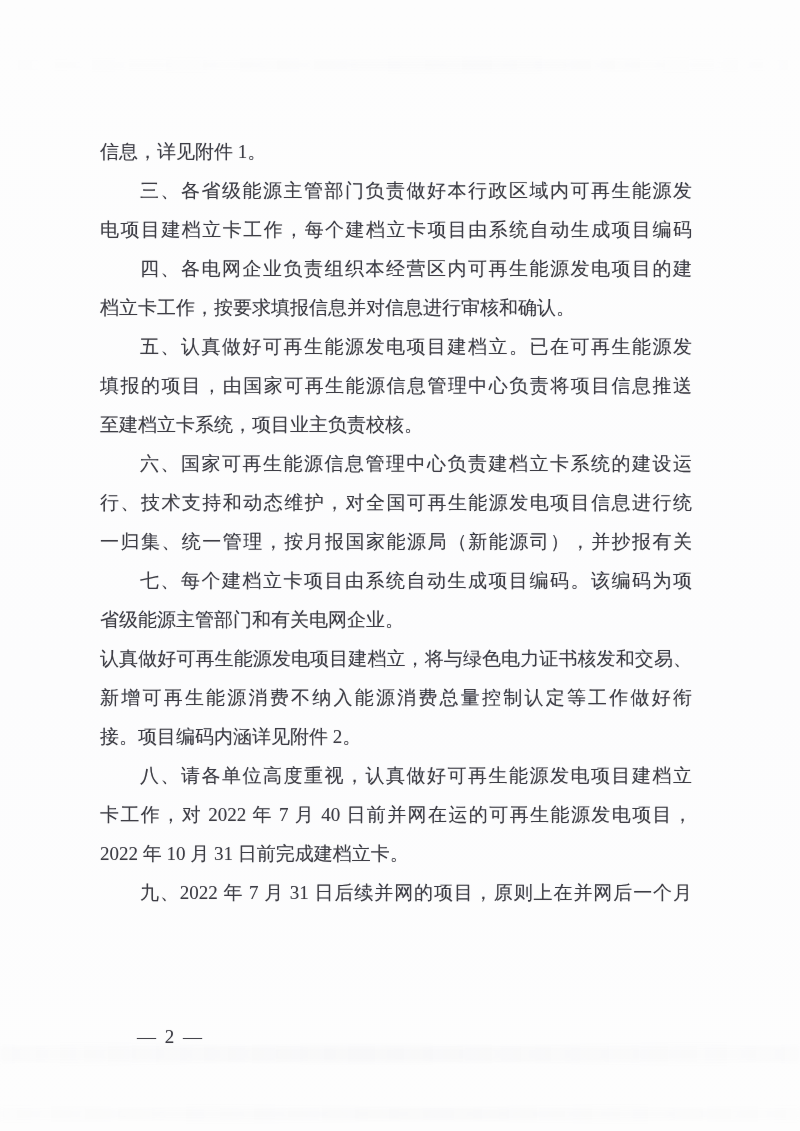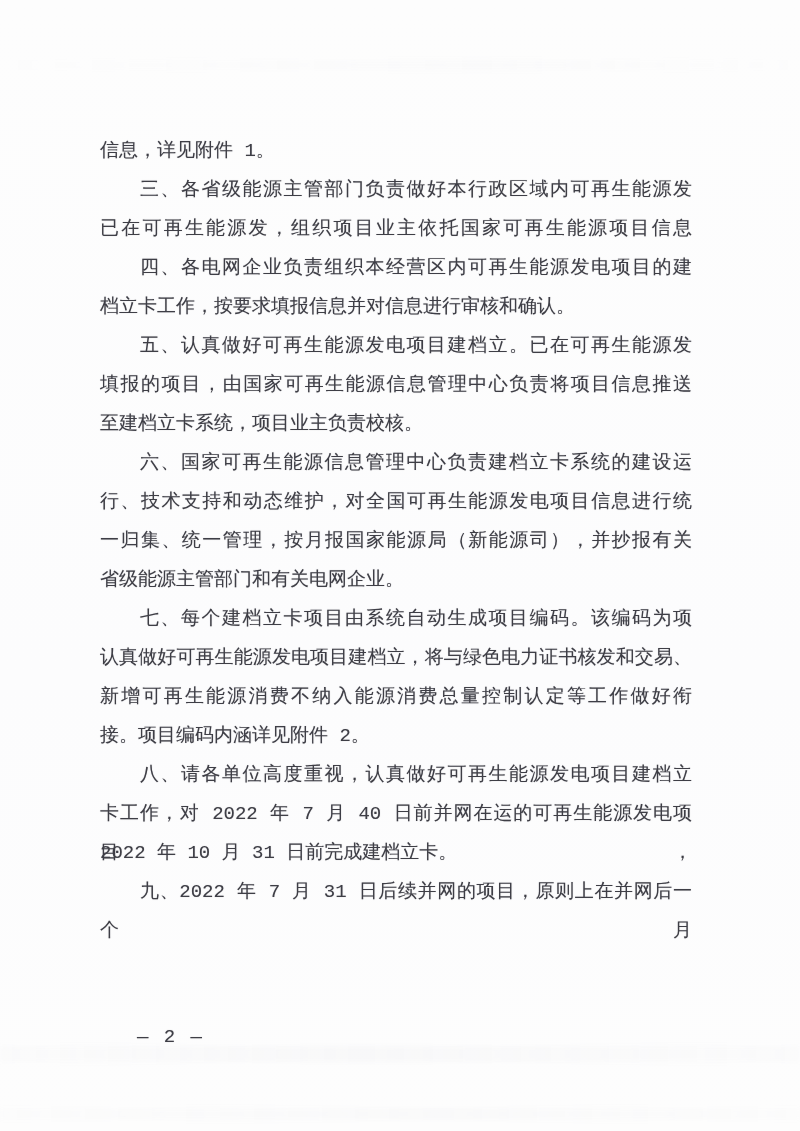--- a/index.html
+++ b/index.html
@@ -6,21 +6,21 @@
     margin: 0;
     padding: 0;
     background: #ffffff;
   }
   .page {
     position: relative;
     width: 800px;
     height: 1131px;
     background: linear-gradient(180deg, #fdfdfd 0%, #fcfcfd 60%, #fdfdfd 100%);
     overflow: hidden;
-    font-family: Liberation Mono, monospace;
+    font-family: Liberation Serif, serif;
   }
   .textblock {
     position: absolute;
     left: 100px;
     top: 132px;
     width: 592px;
   }
   .line {
     height: 39px;
     line-height: 39px;
@@ -75,31 +75,31 @@
   }
 </style>
 </head>
 <body>
 
 <div class="page">
 
   <div class="textblock">
     <div class="line">信息，详见附件 1。</div>
     <div class="line indent fill">三、各省级能源主管部门负责做好本行政区域内可再生能源发</div>
-    <div class="line fill">已在可再生能源发，组织项目业主依托国家可再生能源项目信息</div>
+    <div class="line fill">电项目建档立卡工作，每个建档立卡项目由系统自动生成项目编码</div>
     <div class="line indent fill">四、各电网企业负责组织本经营区内可再生能源发电项目的建</div>
     <div class="line">档立卡工作，按要求填报信息并对信息进行审核和确认。</div>
     <div class="line indent fill">五、认真做好可再生能源发电项目建档立。已在可再生能源发</div>
     <div class="line fill">填报的项目，由国家可再生能源信息管理中心负责将项目信息推送</div>
     <div class="line">至建档立卡系统，项目业主负责校核。</div>
     <div class="line indent fill">六、国家可再生能源信息管理中心负责建档立卡系统的建设运</div>
     <div class="line fill">行、技术支持和动态维护，对全国可再生能源发电项目信息进行统</div>
     <div class="line fill">一归集、统一管理，按月报国家能源局（新能源司），并抄报有关</div>
+    <div class="line indent fill">七、每个建档立卡项目由系统自动生成项目编码。该编码为项</div>
     <div class="line">省级能源主管部门和有关电网企业。</div>
-    <div class="line indent fill">七、每个建档立卡项目由系统自动生成项目编码。该编码为项</div>
     <div class="line fill">认真做好可再生能源发电项目建档立，将与绿色电力证书核发和交易、</div>
     <div class="line fill">新增可再生能源消费不纳入能源消费总量控制认定等工作做好衔</div>
     <div class="line">接。项目编码内涵详见附件 2。</div>
     <div class="line indent fill">八、请各单位高度重视，认真做好可再生能源发电项目建档立</div>
     <div class="line fill">卡工作，对 2022 年 7 月 40 日前并网在运的可再生能源发电项目，</div>
     <div class="line">2022 年 10 月 31 日前完成建档立卡。</div>
     <div class="line indent fill">九、2022 年 7 月 31 日后续并网的项目，原则上在并网后一个月</div>
   </div>
 
   <div class="pagenum">— 2 —</div>

